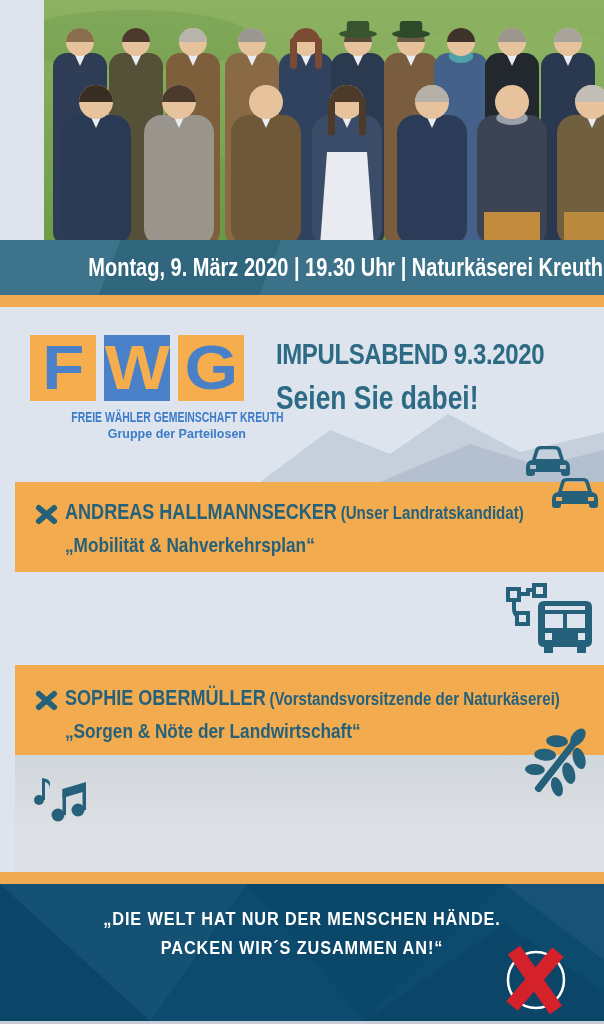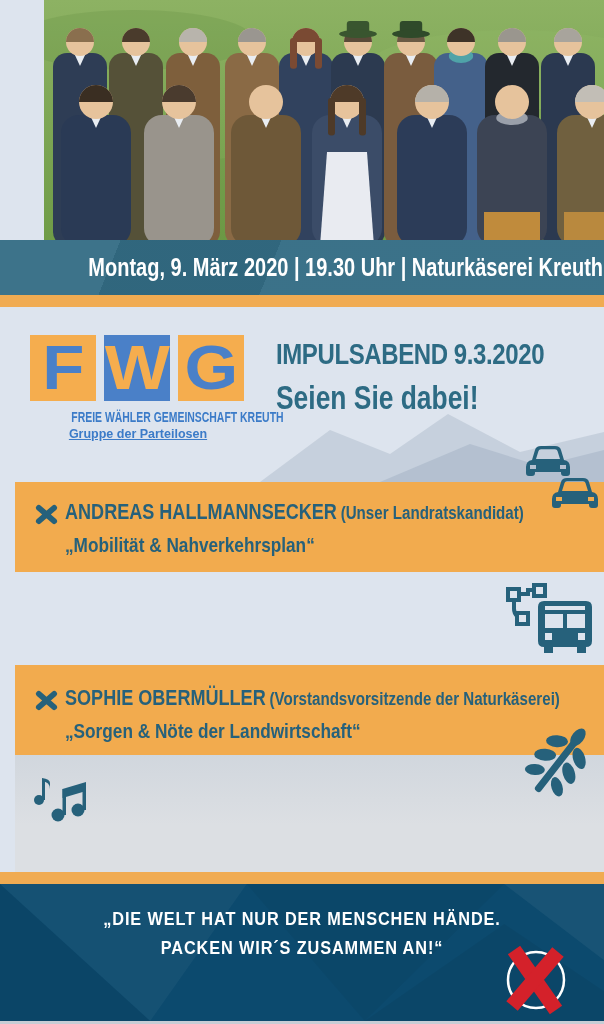--- a/index.html
+++ b/index.html
@@ -26,21 +26,21 @@
   .squares{display:flex;gap:8px;}
   .sq{width:66px;height:66px;display:flex;align-items:center;justify-content:center;
       font-weight:700;font-size:60px;line-height:1;}
   .sq:nth-child(1){background:#f5ad4e;color:#4a80c8;}
   .sq:nth-child(2){background:#4a80c8;color:#f5ad4e;}
   .sq:nth-child(3){background:#f5ad4e;color:#4a80c8;}
   .sq span{display:inline-block;transform:scaleX(1.15) scaleY(1.05);}
   .logoname{margin-top:7px;text-align:center;white-space:nowrap;}
   .logoname span{display:inline-block;transform:scaleX(.72);transform-origin:center;
       color:#3b7bc8;font-weight:700;font-size:14.5px;}
-  .logosub{text-align:center;color:#3b7bc8;font-weight:700;font-size:12.5px;margin-top:1px;text-decoration:underline;}
+  .logosub{text-align:right;color:#3b7bc8;font-weight:700;font-size:12.5px;margin-top:1px;}
   .headline{position:absolute;left:276px;top:30px;color:#2d6b84;white-space:nowrap;}
   .hl1,.hl2{display:block;transform:scaleX(.8);transform-origin:left;font-weight:700;}
   .hl1{font-size:30px;letter-spacing:-.5px;}
   .hl2{font-size:33px;margin-top:8px;}
   
   .band{left:15px;width:604px;color:#26617b;}
   .orange{background:#f2ab4e;}
   .gray{background:#dcdfe3;background-image:linear-gradient(180deg,rgba(176,190,205,.25),rgba(176,190,205,0) 60%);}
   .a1{top:482px;height:90px;}
   .a2{top:572px;height:93px;}

